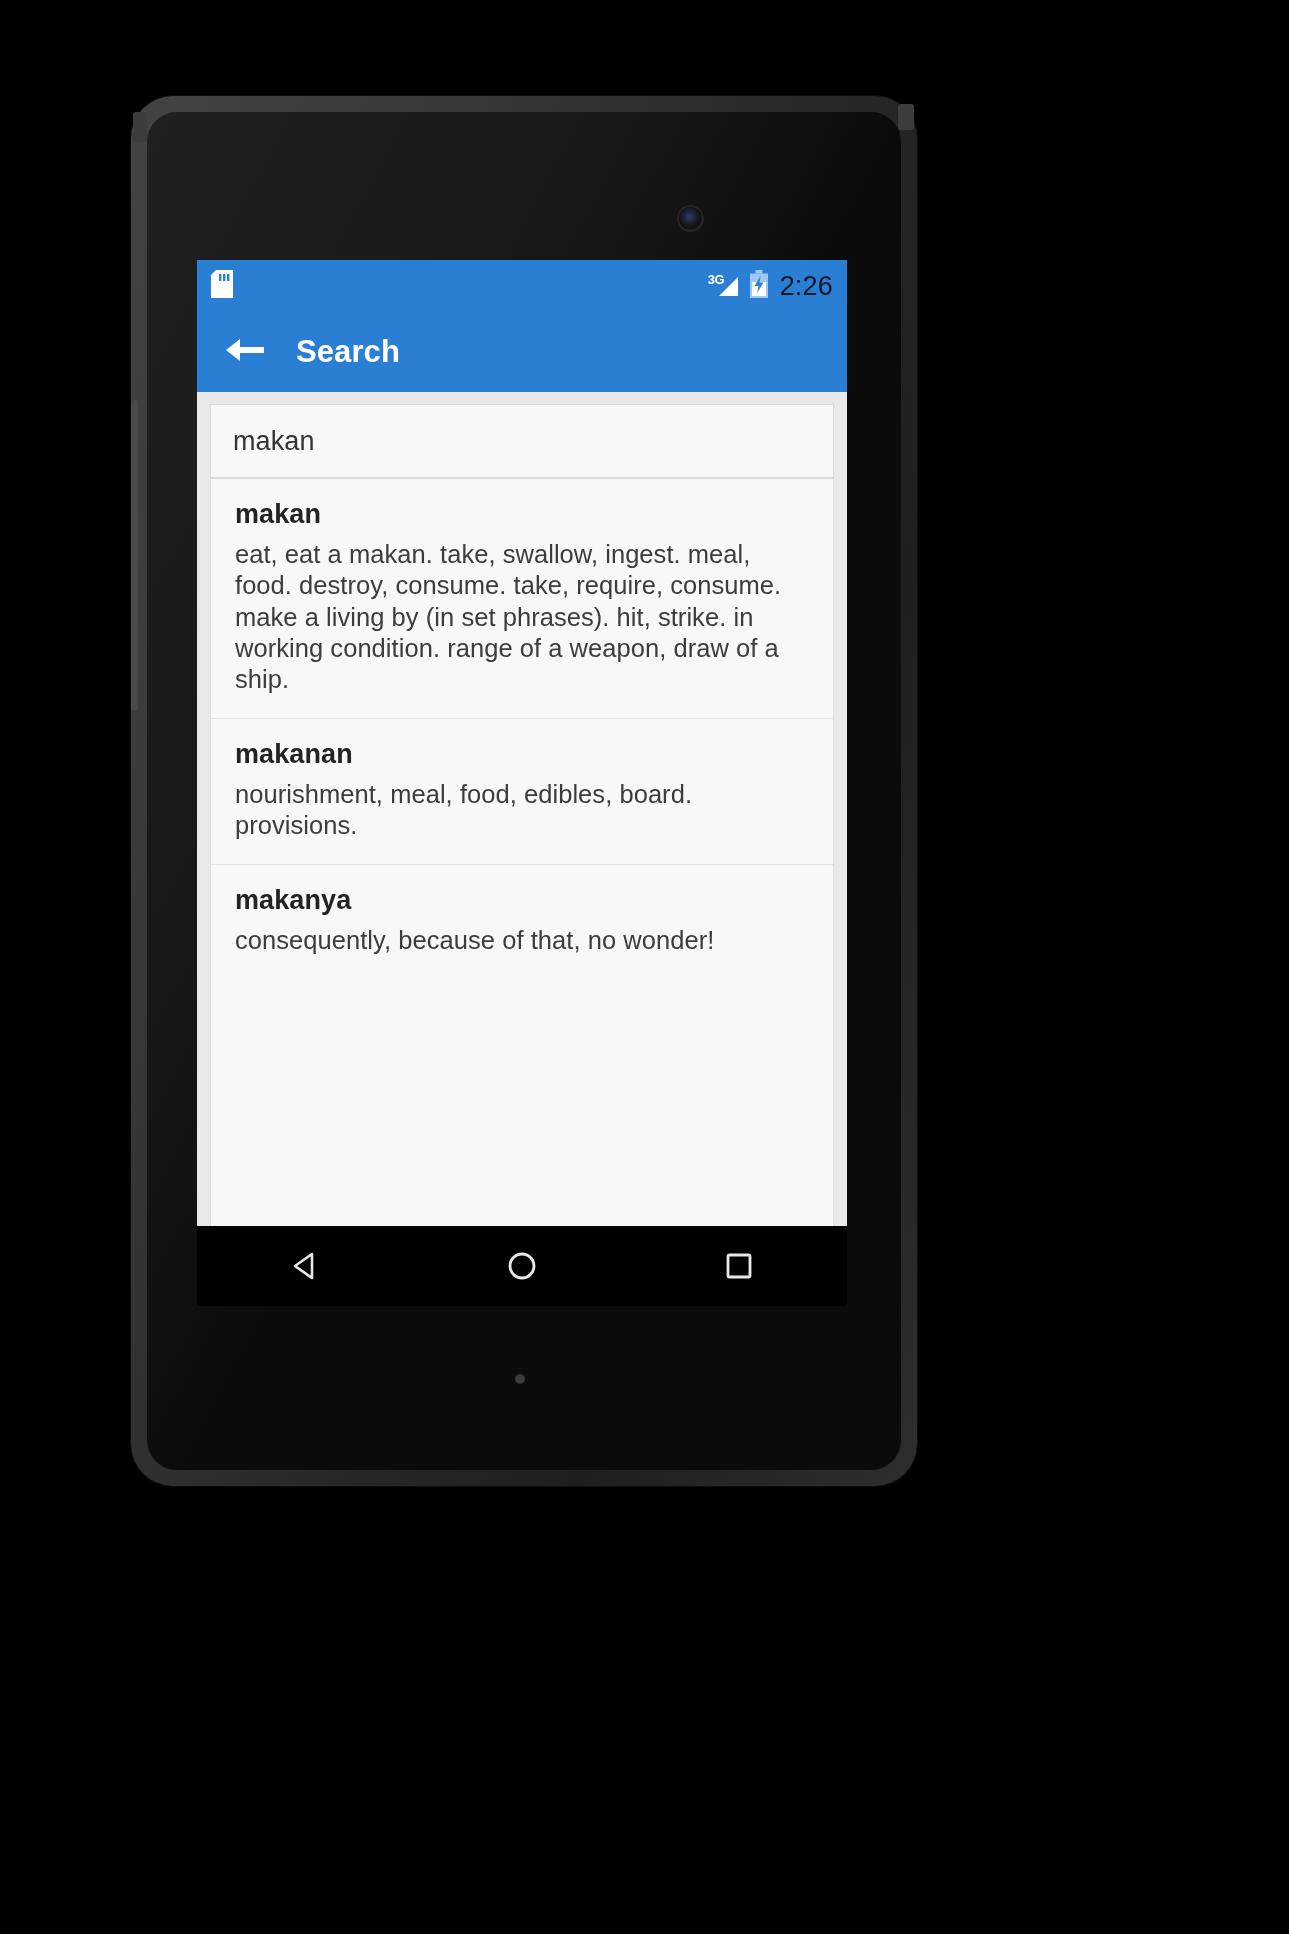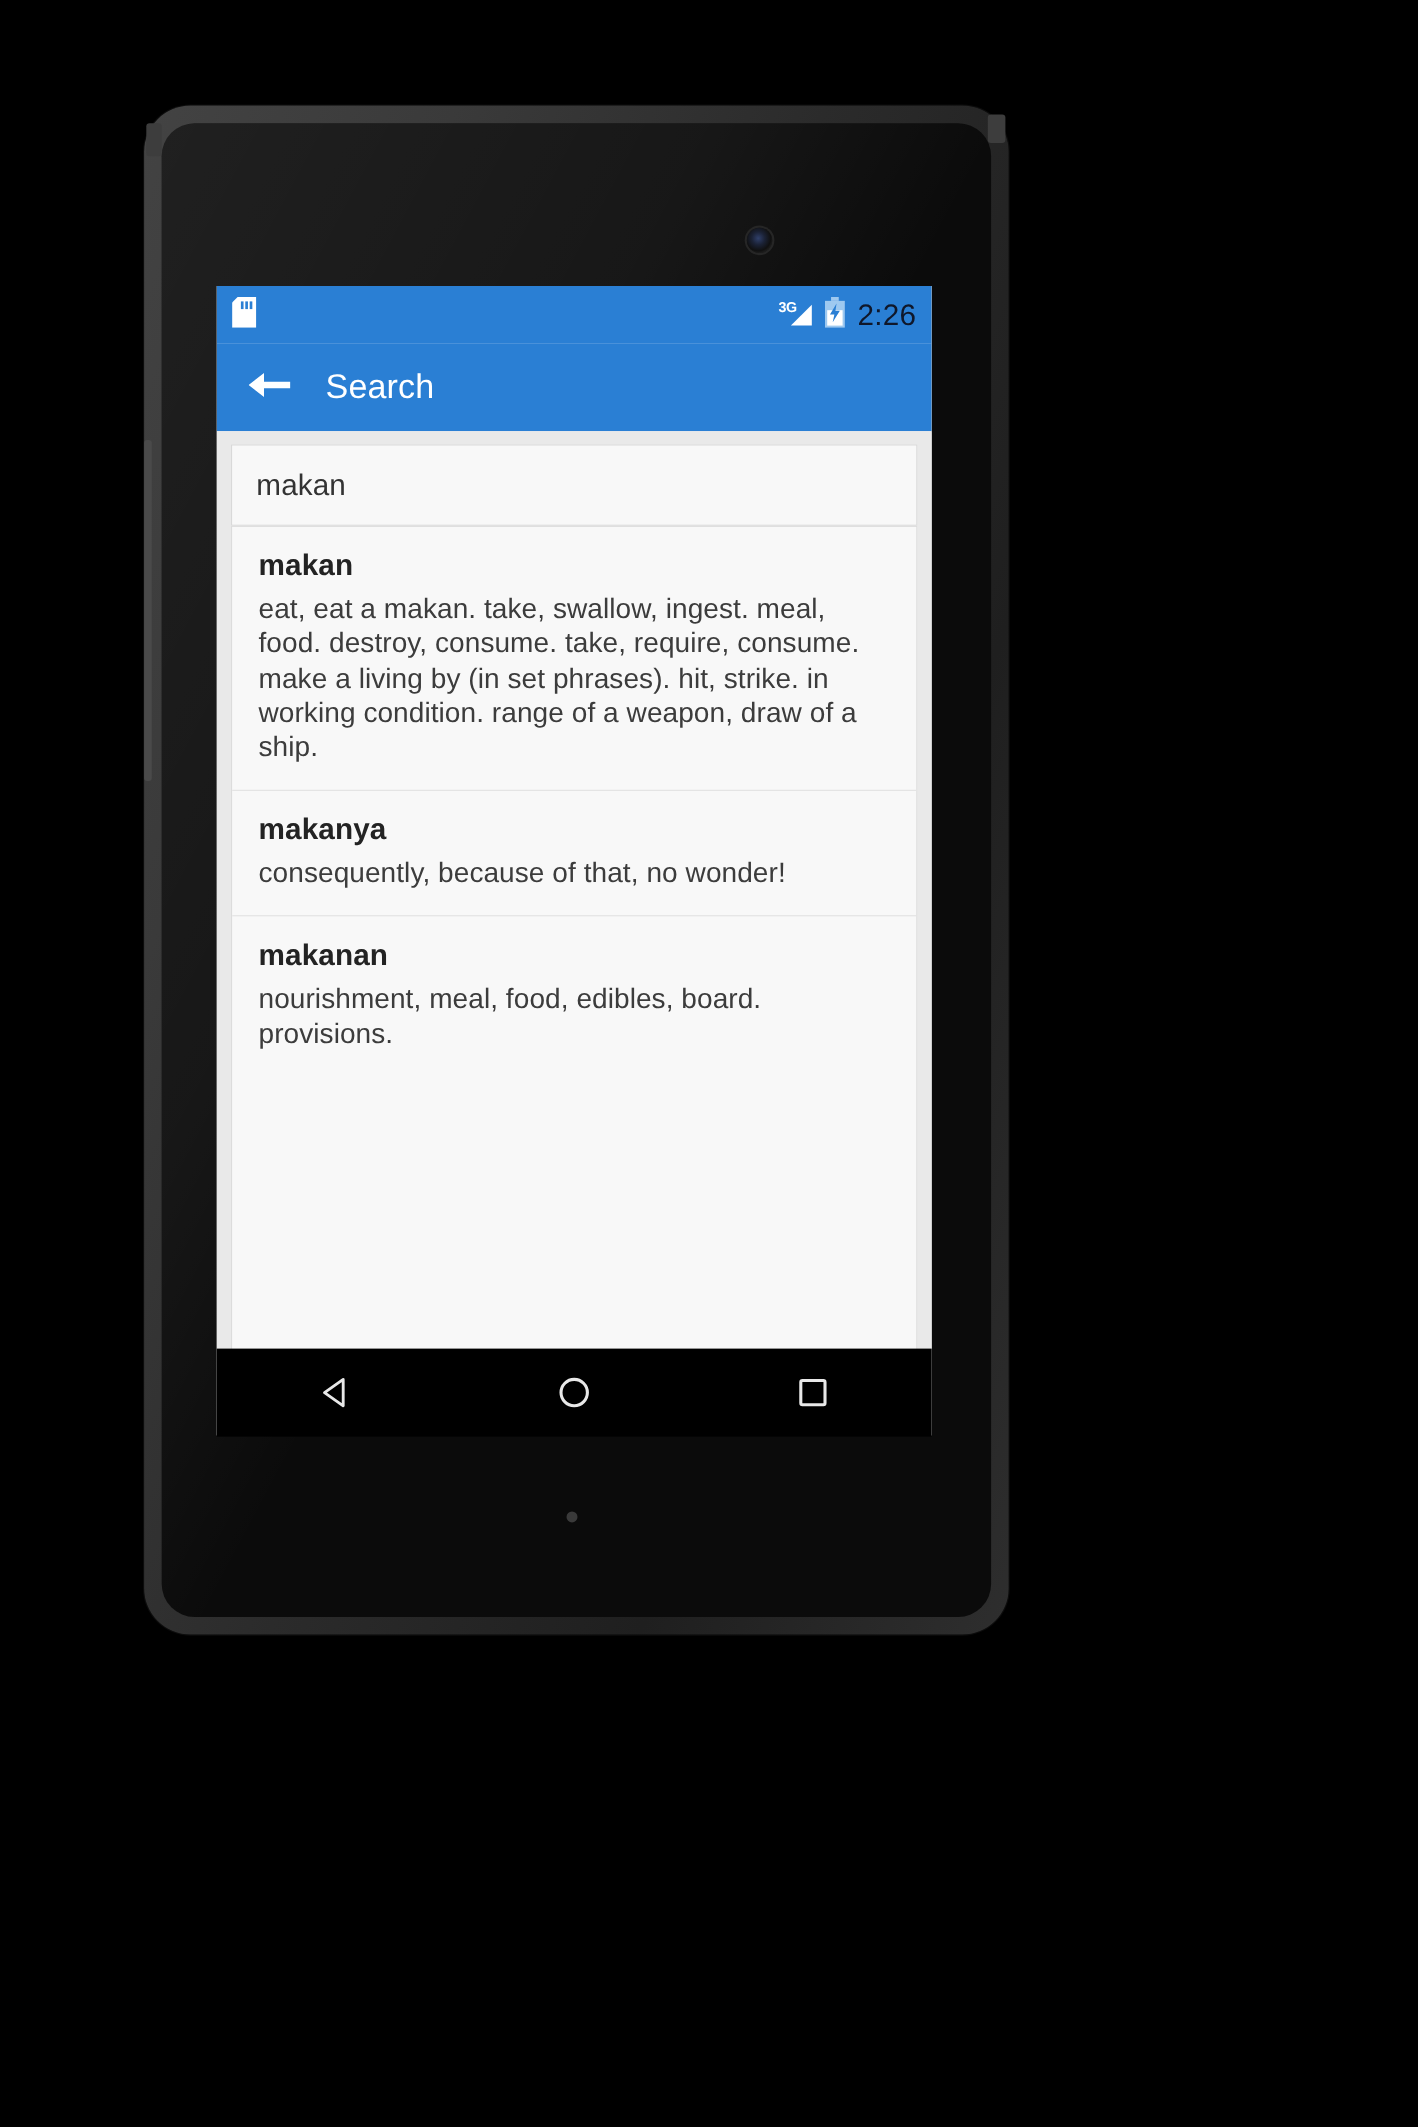--- a/index.html
+++ b/index.html
@@ -155,21 +155,21 @@
     background: #2a7fd4;
     display: flex;
     align-items: center;
     padding-left: 29px;
     gap: 32px;
   }
   .back-arrow { display: block; cursor: pointer; }
   .toolbar-title {
     color: #ffffff;
     font-size: 31px;
-    font-weight: normal;
+    font-weight: bold;
     letter-spacing: 0.1px;
   }
 
   
   .content {
     background: #e9e9e9;
     padding: 12px 13px 16px 13px;
     height: calc(1045px - 52px - 80px);
     display: flex;
     flex-direction: column;
@@ -303,27 +303,27 @@
       </div>
 
       <div class="results-card">
 
         <div class="result-row">
           <div class="result-term">makan</div>
           <div class="result-definition">eat, eat a makan. take, swallow, ingest. meal, food. destroy, consume. take, require, consume. make a living by (in set phrases). hit, strike. in working condition. range of a weapon, draw of a ship.</div>
         </div>
 
         <div class="result-row">
+          <div class="result-term">makanan</div>
+          <div class="result-definition">nourishment, meal, food, edibles, board. provisions.</div>
+        </div>
+
+        <div class="result-row">
           <div class="result-term">makanya</div>
           <div class="result-definition">consequently, because of that, no wonder!</div>
-        </div>
-
-        <div class="result-row">
-          <div class="result-term">makanan</div>
-          <div class="result-definition">nourishment, meal, food, edibles, board. provisions.</div>
         </div>
 
       </div>
     </div>
   </div>
 
   <div class="navbar">
     <span class="nav-btn">
       <svg width="34" height="34" viewBox="0 0 34 34">
         <path d="M24 5 L7 17 L24 29 Z" fill="none" stroke="#e8e8e8" stroke-width="2.6" stroke-linejoin="round"></path>

